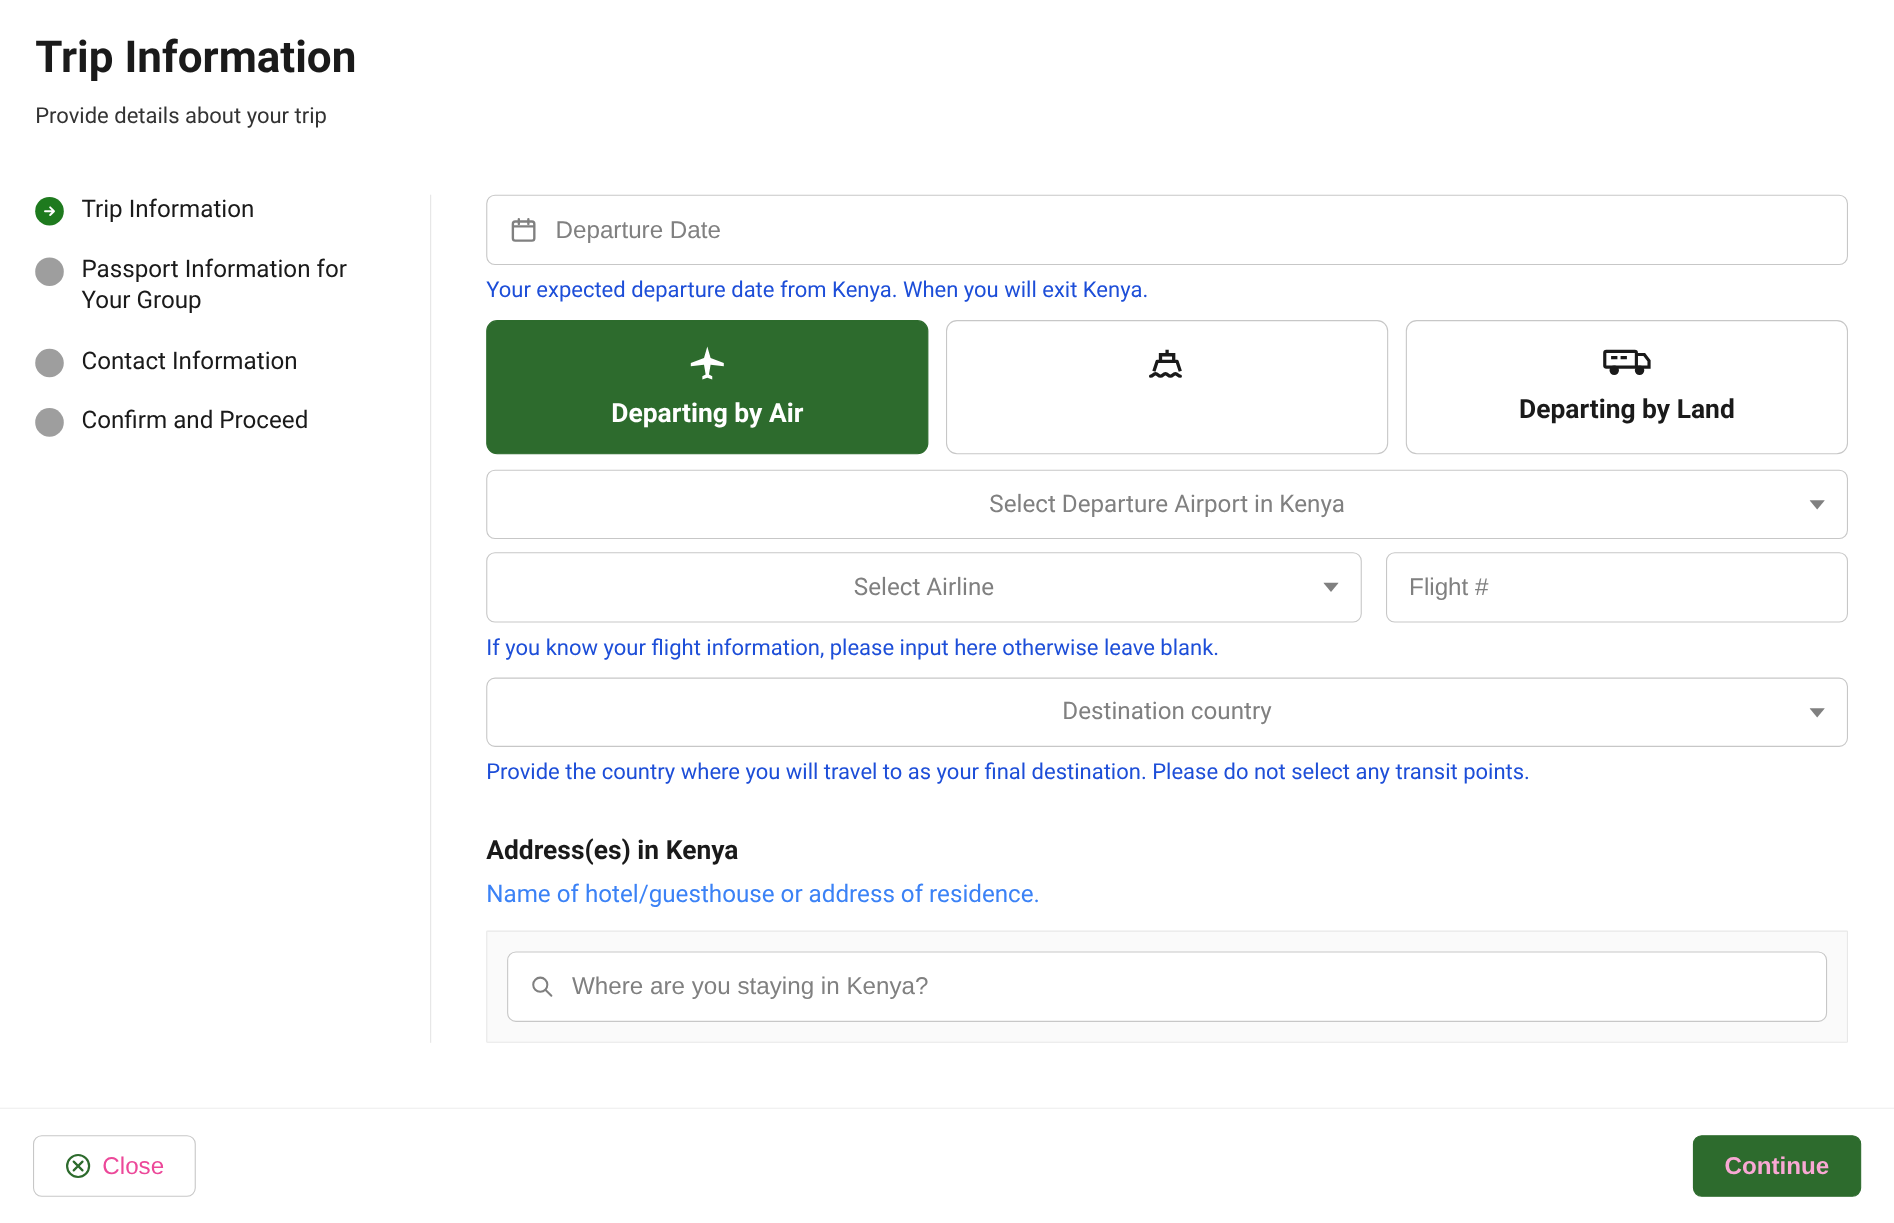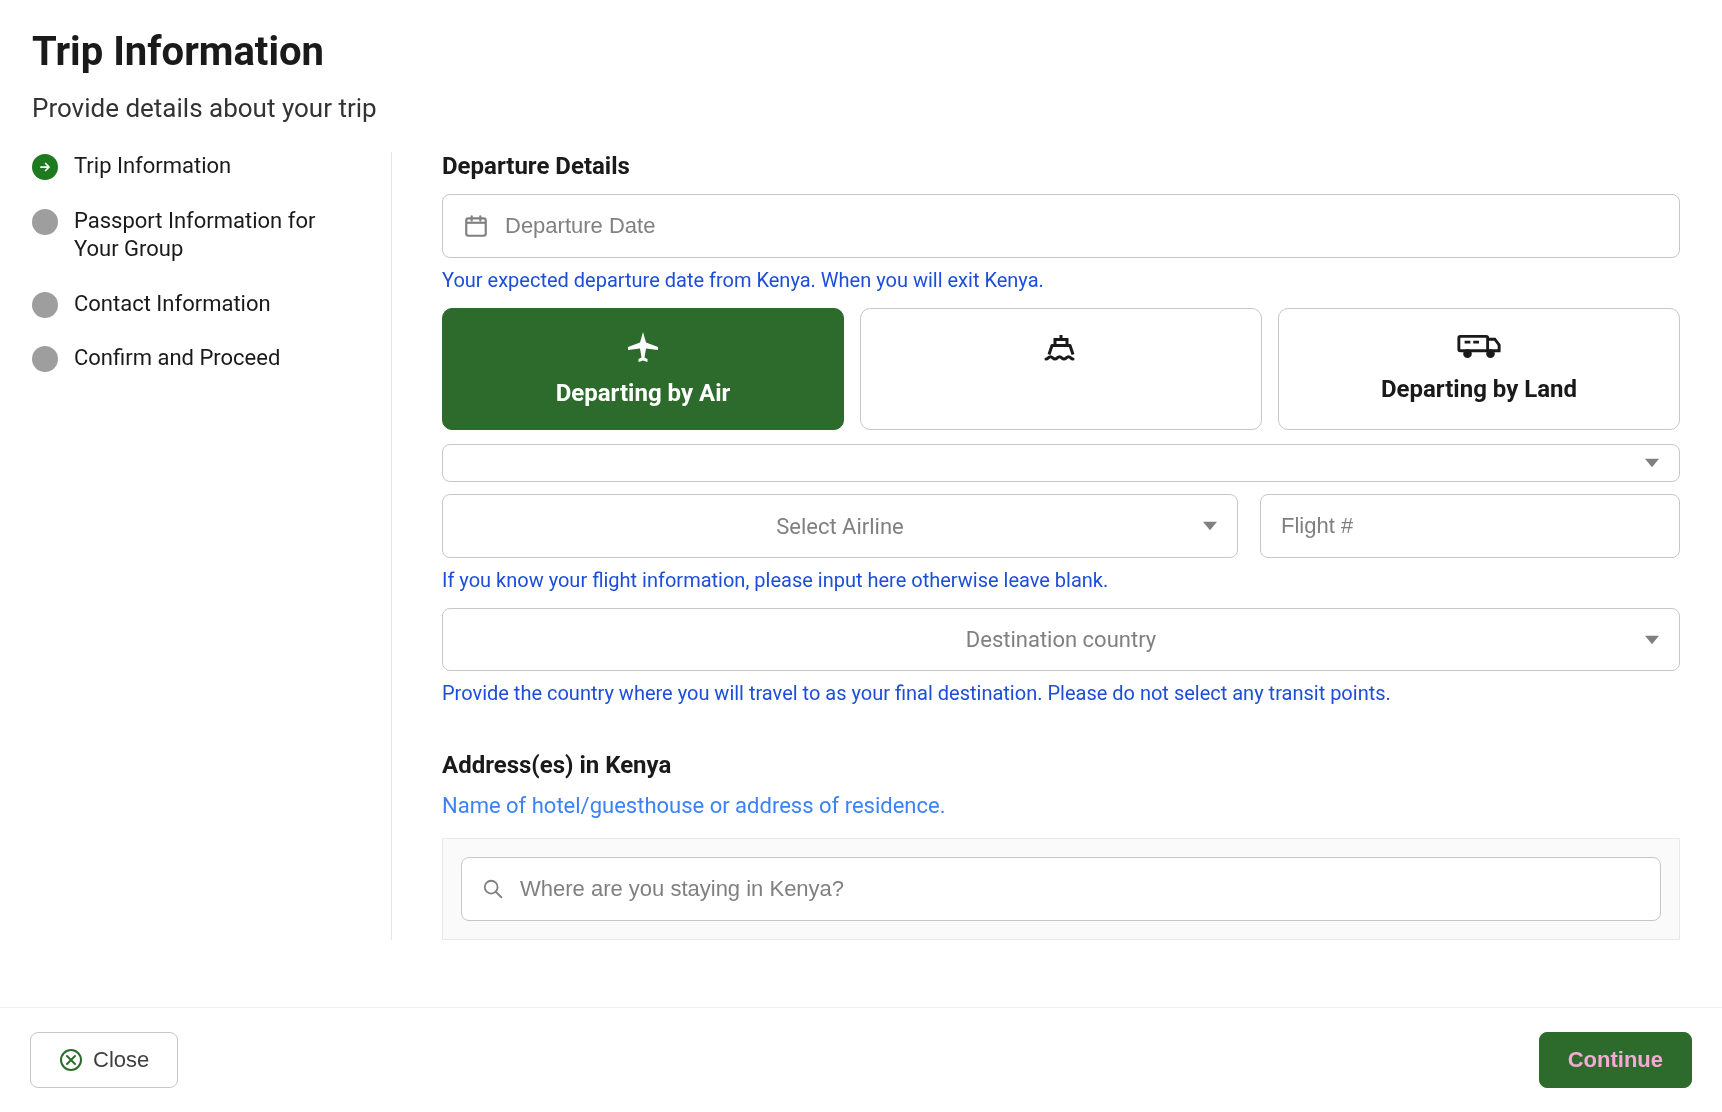--- a/index.html
+++ b/index.html
@@ -14,23 +14,23 @@
 }
 .page {
   padding: 28px 32px 0 32px;
 }
 .page-title {
   font-size: 40px;
   font-weight: 700;
   margin-bottom: 18px;
 }
 .page-subtitle {
-  font-size: 26px;
+  font-size: 20px;
   color: #333;
-  margin-bottom: 29px;
+  margin-bottom: 60px;
 }
 .content {
   display: flex;
   gap: 0;
 }
 .sidebar {
   width: 360px;
   padding-right: 30px;
   border-right: 1px solid #e5e5e5;
   flex-shrink: 0;
@@ -176,21 +176,21 @@
   padding: 14px 28px;
   cursor: pointer;
   display: inline-flex;
   align-items: center;
   gap: 10px;
   border: 1px solid transparent;
 }
 .btn-close {
   border: 1px solid #c7c7c7;
   background: #fff;
-  color: #404040;
+  color: #ec4899;
 }
 .btn-continue {
   background: #2d6b2d;
   border-color: #2d6b2d;
   color: #f9a8d4;
   font-weight: 700;
 }
 .placeholder-text { color: #808080; }
 .svg-icon { display: block; }
 </style>
@@ -219,21 +219,20 @@
         <span class="step-bullet"></span>
         <span class="step-label">Contact Information</span>
       </div>
       <div class="step">
         <span class="step-bullet"></span>
         <span class="step-label">Confirm and Proceed</span>
       </div>
     </nav>
 
     <main class="main">
-      <h2 class="section-title">Departure Details</h2>
 
       <div class="input-box">
         <span>
           <svg class="svg-icon" width="26" height="26" viewBox="0 0 24 24" fill="none">
               <rect x="3" y="5" width="18" height="16" rx="2" stroke="#808080" stroke-width="2"></rect>
               <path d="M3 9h18" stroke="#808080" stroke-width="2"></path>
               <path d="M8 3v4M16 3v4" stroke="#808080" stroke-width="2" stroke-linecap="round"></path>
             </svg>
         </span>
         <input type="text" placeholder="Departure Date" style="">
@@ -267,20 +266,21 @@
                 <circle cx="8" cy="16" r="2" fill="#1a1a1a"></circle>
                 <circle cx="24" cy="16" r="2" fill="#1a1a1a"></circle>
                 <path d="M6 8h4M12 8h4"></path>
               </svg>
           </span>
           <div class="mode-label">Departing by Land</div>
         </div>
       </div>
 
       <div class="input-box select-box">
+        <span class="placeholder-text">Select Departure Airport in Kenya</span>
         <span class="dropdown-icon">
           <svg class="svg-icon" width="14" height="14" viewBox="0 0 10 6" fill="#808080">
               <path d="M0 0l5 6 5-6z"></path>
             </svg>
         </span>
       </div>
 
       <div class="spacer-sm"></div>
 
       <div class="row-2">

